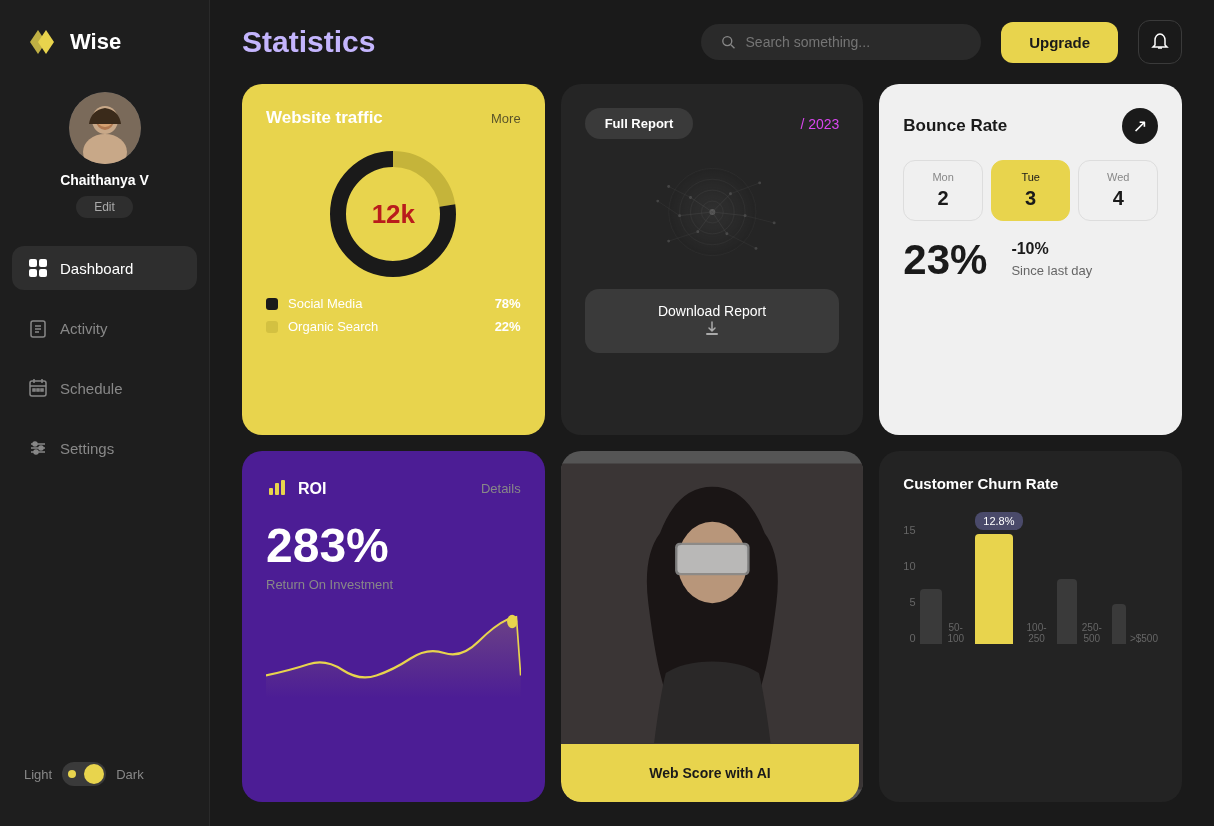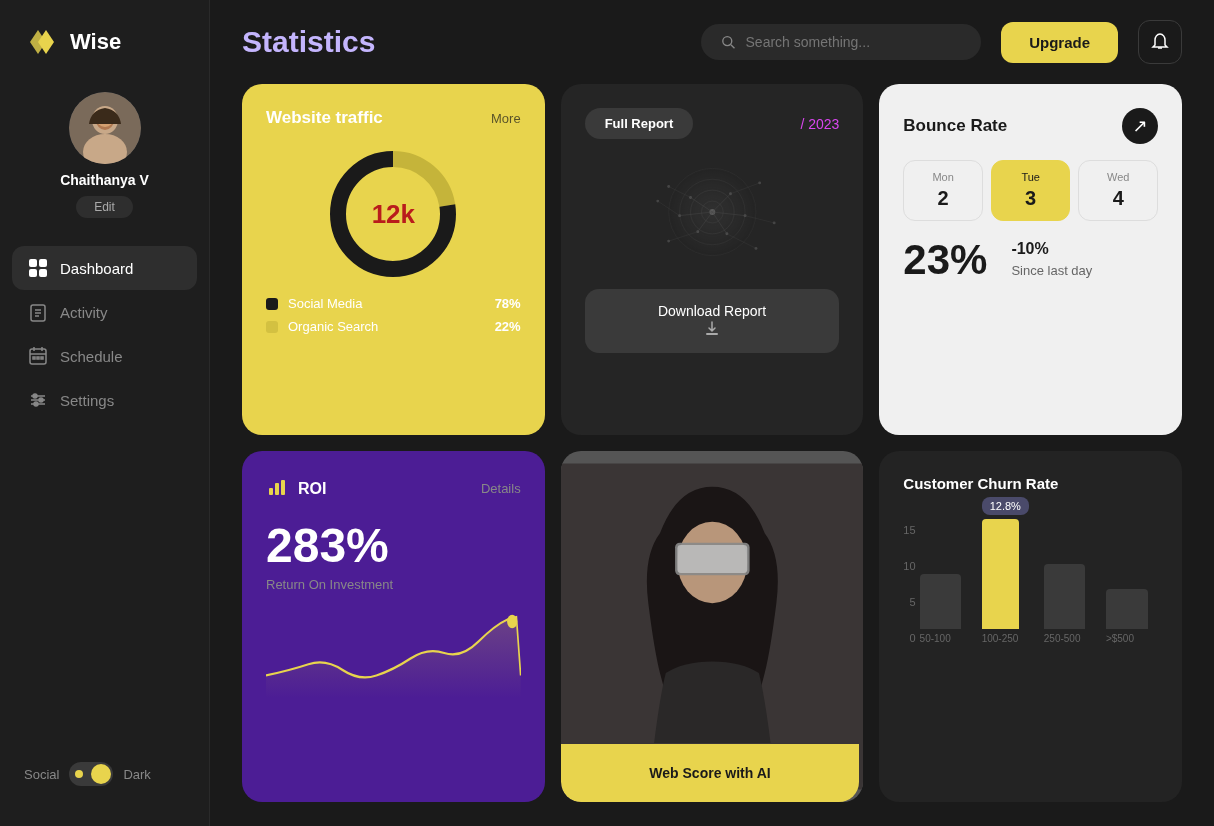--- a/index.html
+++ b/index.html
@@ -66,21 +66,21 @@
       border: none;
       color: #aaa;
       padding: 4px 18px;
       border-radius: 20px;
       font-size: 12px;
       cursor: pointer;
     }
     .nav-items {
       display: flex;
       flex-direction: column;
-      gap: 0;
+      gap: 16px;
       padding: 0 12px;
       flex: 1;
     }
     .nav-item {
       display: flex;
       align-items: center;
       gap: 12px;
       padding: 12px 16px;
       border-radius: 12px;
       cursor: pointer;
@@ -467,22 +467,21 @@
     }
     .churn-bars {
       display: flex;
       align-items: flex-end;
       gap: 10px;
       flex: 1;
       height: 120px;
     }
     .churn-bar-group {
       display: flex;
-      flex-direction: column;
-      align-items: flex-start;
+      align-items: flex-end;
       gap: 4px;
       flex: 1;
     }
     .bar-label { font-size: 10px; color: #666; text-align: center; }
     .tooltip-bubble {
       background: #4a4a6a;
       color: #fff;
       font-size: 11px;
       padding: 3px 8px;
       border-radius: 8px;
@@ -562,21 +561,21 @@
           <circle cx="7" cy="6" r="2" fill="currentColor"></circle>
           <circle cx="13" cy="10" r="2" fill="currentColor"></circle>
           <circle cx="8" cy="14" r="2" fill="currentColor"></circle>
         </svg>
       </span>
       <span>Settings</span>
     </div>
   </nav>
 
   <div class="theme-toggle">
-    <span>Social</span>
+    <span>Light</span>
     <div class="toggle-track">
       <div class="toggle-dot"></div>
       <div class="toggle-thumb"></div>
     </div>
     <span>Dark</span>
   </div>
 </div>
 
 <div class="main">
 

